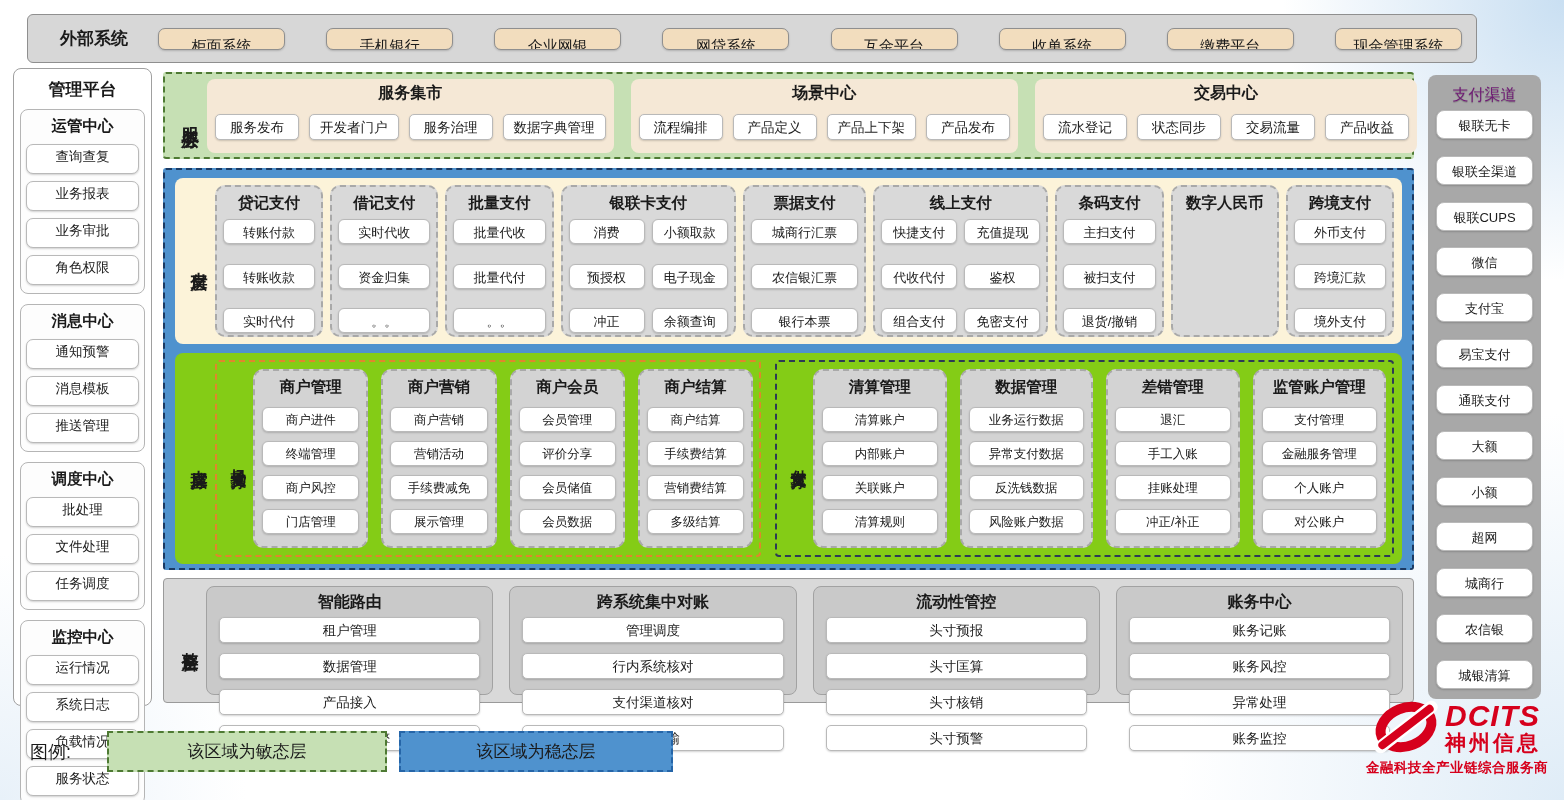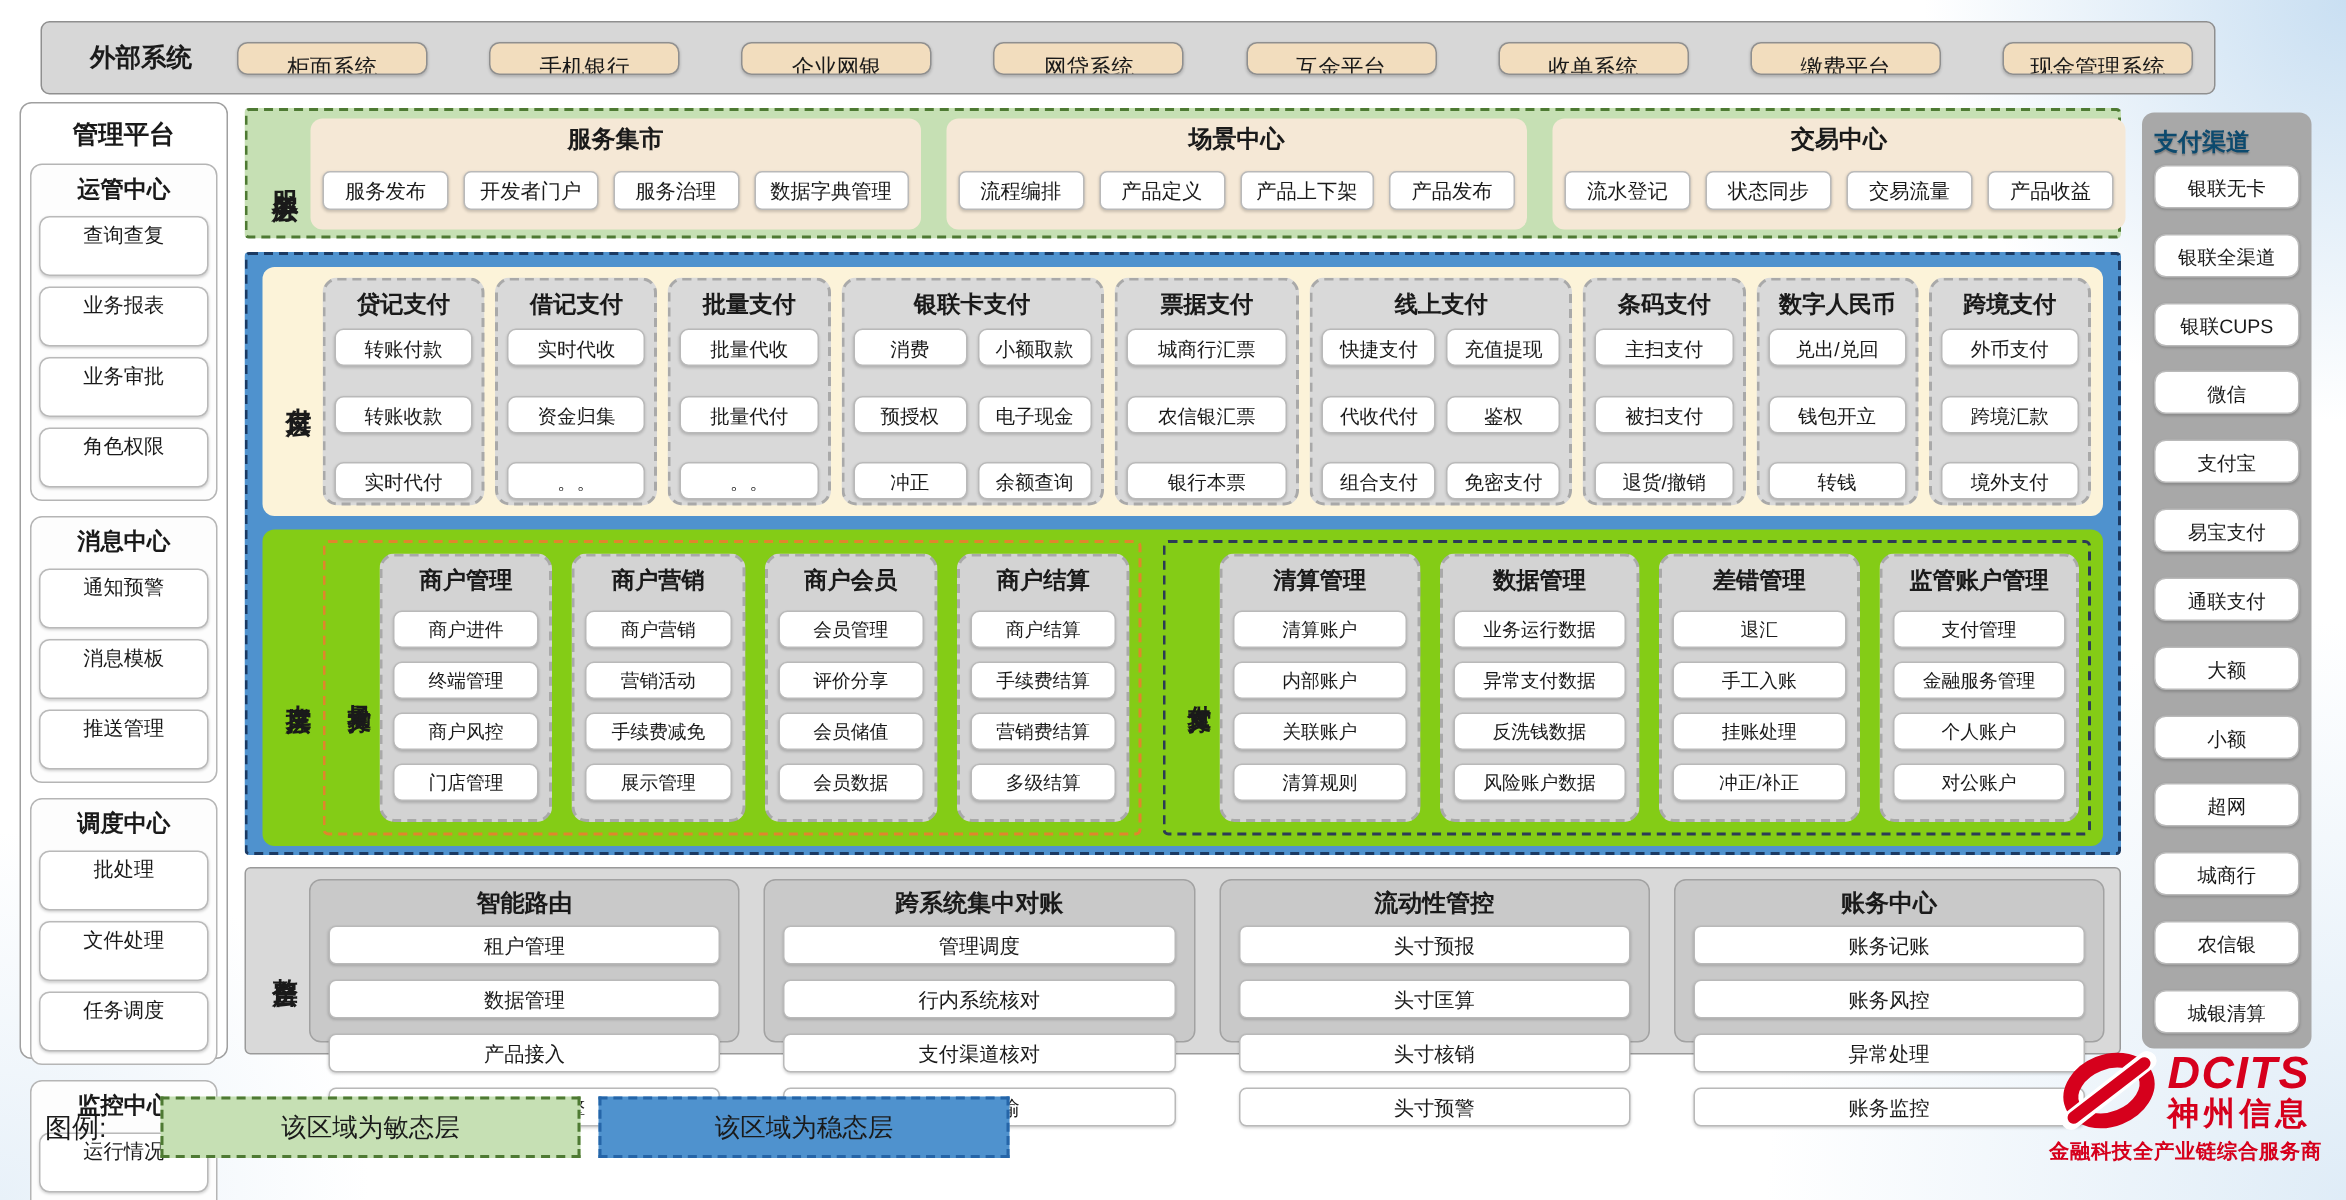--- a/index.html
+++ b/index.html
@@ -31,21 +31,21 @@
   .external-btns{flex:1;display:flex;justify-content:space-between;padding-right:14px;}
   .tan{background:#f2ddbe;border:1px solid #8f8f8f;border-radius:7px;
     width:127px;height:22px;line-height:34px;font-size:15px;}
   
   .mgmt{position:absolute;left:13px;top:68px;width:139px;height:638px;
     background:#ffffff;border:1.5px solid #a0a0a0;border-radius:8px;padding:6px;}
   .mgmt-title{font-weight:bold;font-size:17px;text-align:center;margin:3px 0 8px;}
   .mgmt-group{border:1.5px solid #b5b5b5;border-radius:8px;background:#fdfdfd;
     padding:4px 5px 8px;margin-bottom:10px;}
   .mgmt-group-title{font-weight:bold;font-size:15.5px;text-align:center;margin:2px 0 2px;}
-  .mgmt-btn{height:40px;line-height:23px;border-radius:7px;font-size:13.5px;margin-top:7px;}
+  .mgmt-btn{height:30px;line-height:23px;border-radius:7px;font-size:13.5px;margin-top:7px;}
   
   .main{position:absolute;left:163px;top:72px;width:1251px;}
   
   .service{height:87px;background:#c6e0b4;border:2px dashed #4e7a33;border-radius:3px;
     display:flex;align-items:center;padding:5px 8px;}
   .service-vlabel{width:34px;font-size:18px;height:100%;}
   .svc-panels{flex:1;display:flex;gap:17px;height:74px;}
   .svc-panel{background:#f5e8d6;border-radius:8px;padding:2px 8px 6px;display:flex;flex-direction:column;}
   .svc-title{font-weight:bold;font-size:16px;text-align:center;margin:2px 0 3px;}
   .svc-row{flex:1;display:flex;align-items:center;justify-content:space-evenly;gap:10px;}
@@ -86,21 +86,21 @@
   .int-vlabel{width:32px;font-size:17px;}
   .int-panels{flex:1;display:flex;gap:16px;}
   .int-panel{background:#c9c9c9;border:1px solid #a2a2a2;border-radius:8px;
     padding:2px 12px 8px;flex:1;display:flex;flex-direction:column;}
   .int-panel .group-title{font-size:16px;margin:3px 0 4px;}
   .int-grid{flex:1;display:grid;grid-template-columns:1fr;gap:10px 16px;}
   .int-btn{height:26px;line-height:26px;border-radius:5px;font-size:13.5px;}
   
   .channels{position:absolute;left:1428px;top:75px;width:113px;height:624px;
     background:#a8a8a8;border-radius:8px;padding:8px 8px 10px;display:flex;flex-direction:column;}
-  .channels-title{color:#0c4a6e;font-weight:bold;font-size:16px;margin:2px 0 4px;
+  .channels-title{color:#701a75;font-weight:normal;font-size:16px;text-align:center;margin:2px 0 4px;
     text-shadow:0 1px 1px rgba(0,0,0,.25);}
   .channel-list{flex:1;display:flex;flex-direction:column;justify-content:space-between;}
   .chan-btn{height:29px;line-height:29px;border-radius:8px;font-size:13px;}
   
   .legend{position:absolute;left:30px;top:731px;height:41px;display:flex;align-items:center;}
   .legend-label{font-size:18px;margin-right:36px;}
   .legend-box{height:41px;display:flex;align-items:center;justify-content:center;
     font-size:17px;margin-right:12px;}
   .legend-green{width:280px;border:2px dashed #4e7a33;}
   .legend-blue{width:274px;border:2px dashed #2565a8;}
@@ -257,25 +257,20 @@
           <div class="pay-group box cols1">
             <div class="group-title">条码支付</div>
             <div class="pay-grid">
               <div class="btn pay-btn box">主扫支付</div>
               <div class="btn pay-btn box">被扫支付</div>
               <div class="btn pay-btn box">退货/撤销</div>
             </div>
           </div>
           <div class="pay-group box cols1">
             <div class="group-title">数字人民币</div>
-            <div class="pay-grid">
-              <div class="btn pay-btn box">兑出/兑回</div>
-              <div class="btn pay-btn box">钱包开立</div>
-              <div class="btn pay-btn box">转钱</div>
-            </div>
           </div>
           <div class="pay-group box cols1">
             <div class="group-title">跨境支付</div>
             <div class="pay-grid">
               <div class="btn pay-btn box">外币支付</div>
               <div class="btn pay-btn box">跨境汇款</div>
               <div class="btn pay-btn box">境外支付</div>
             </div>
           </div>
         </div>

